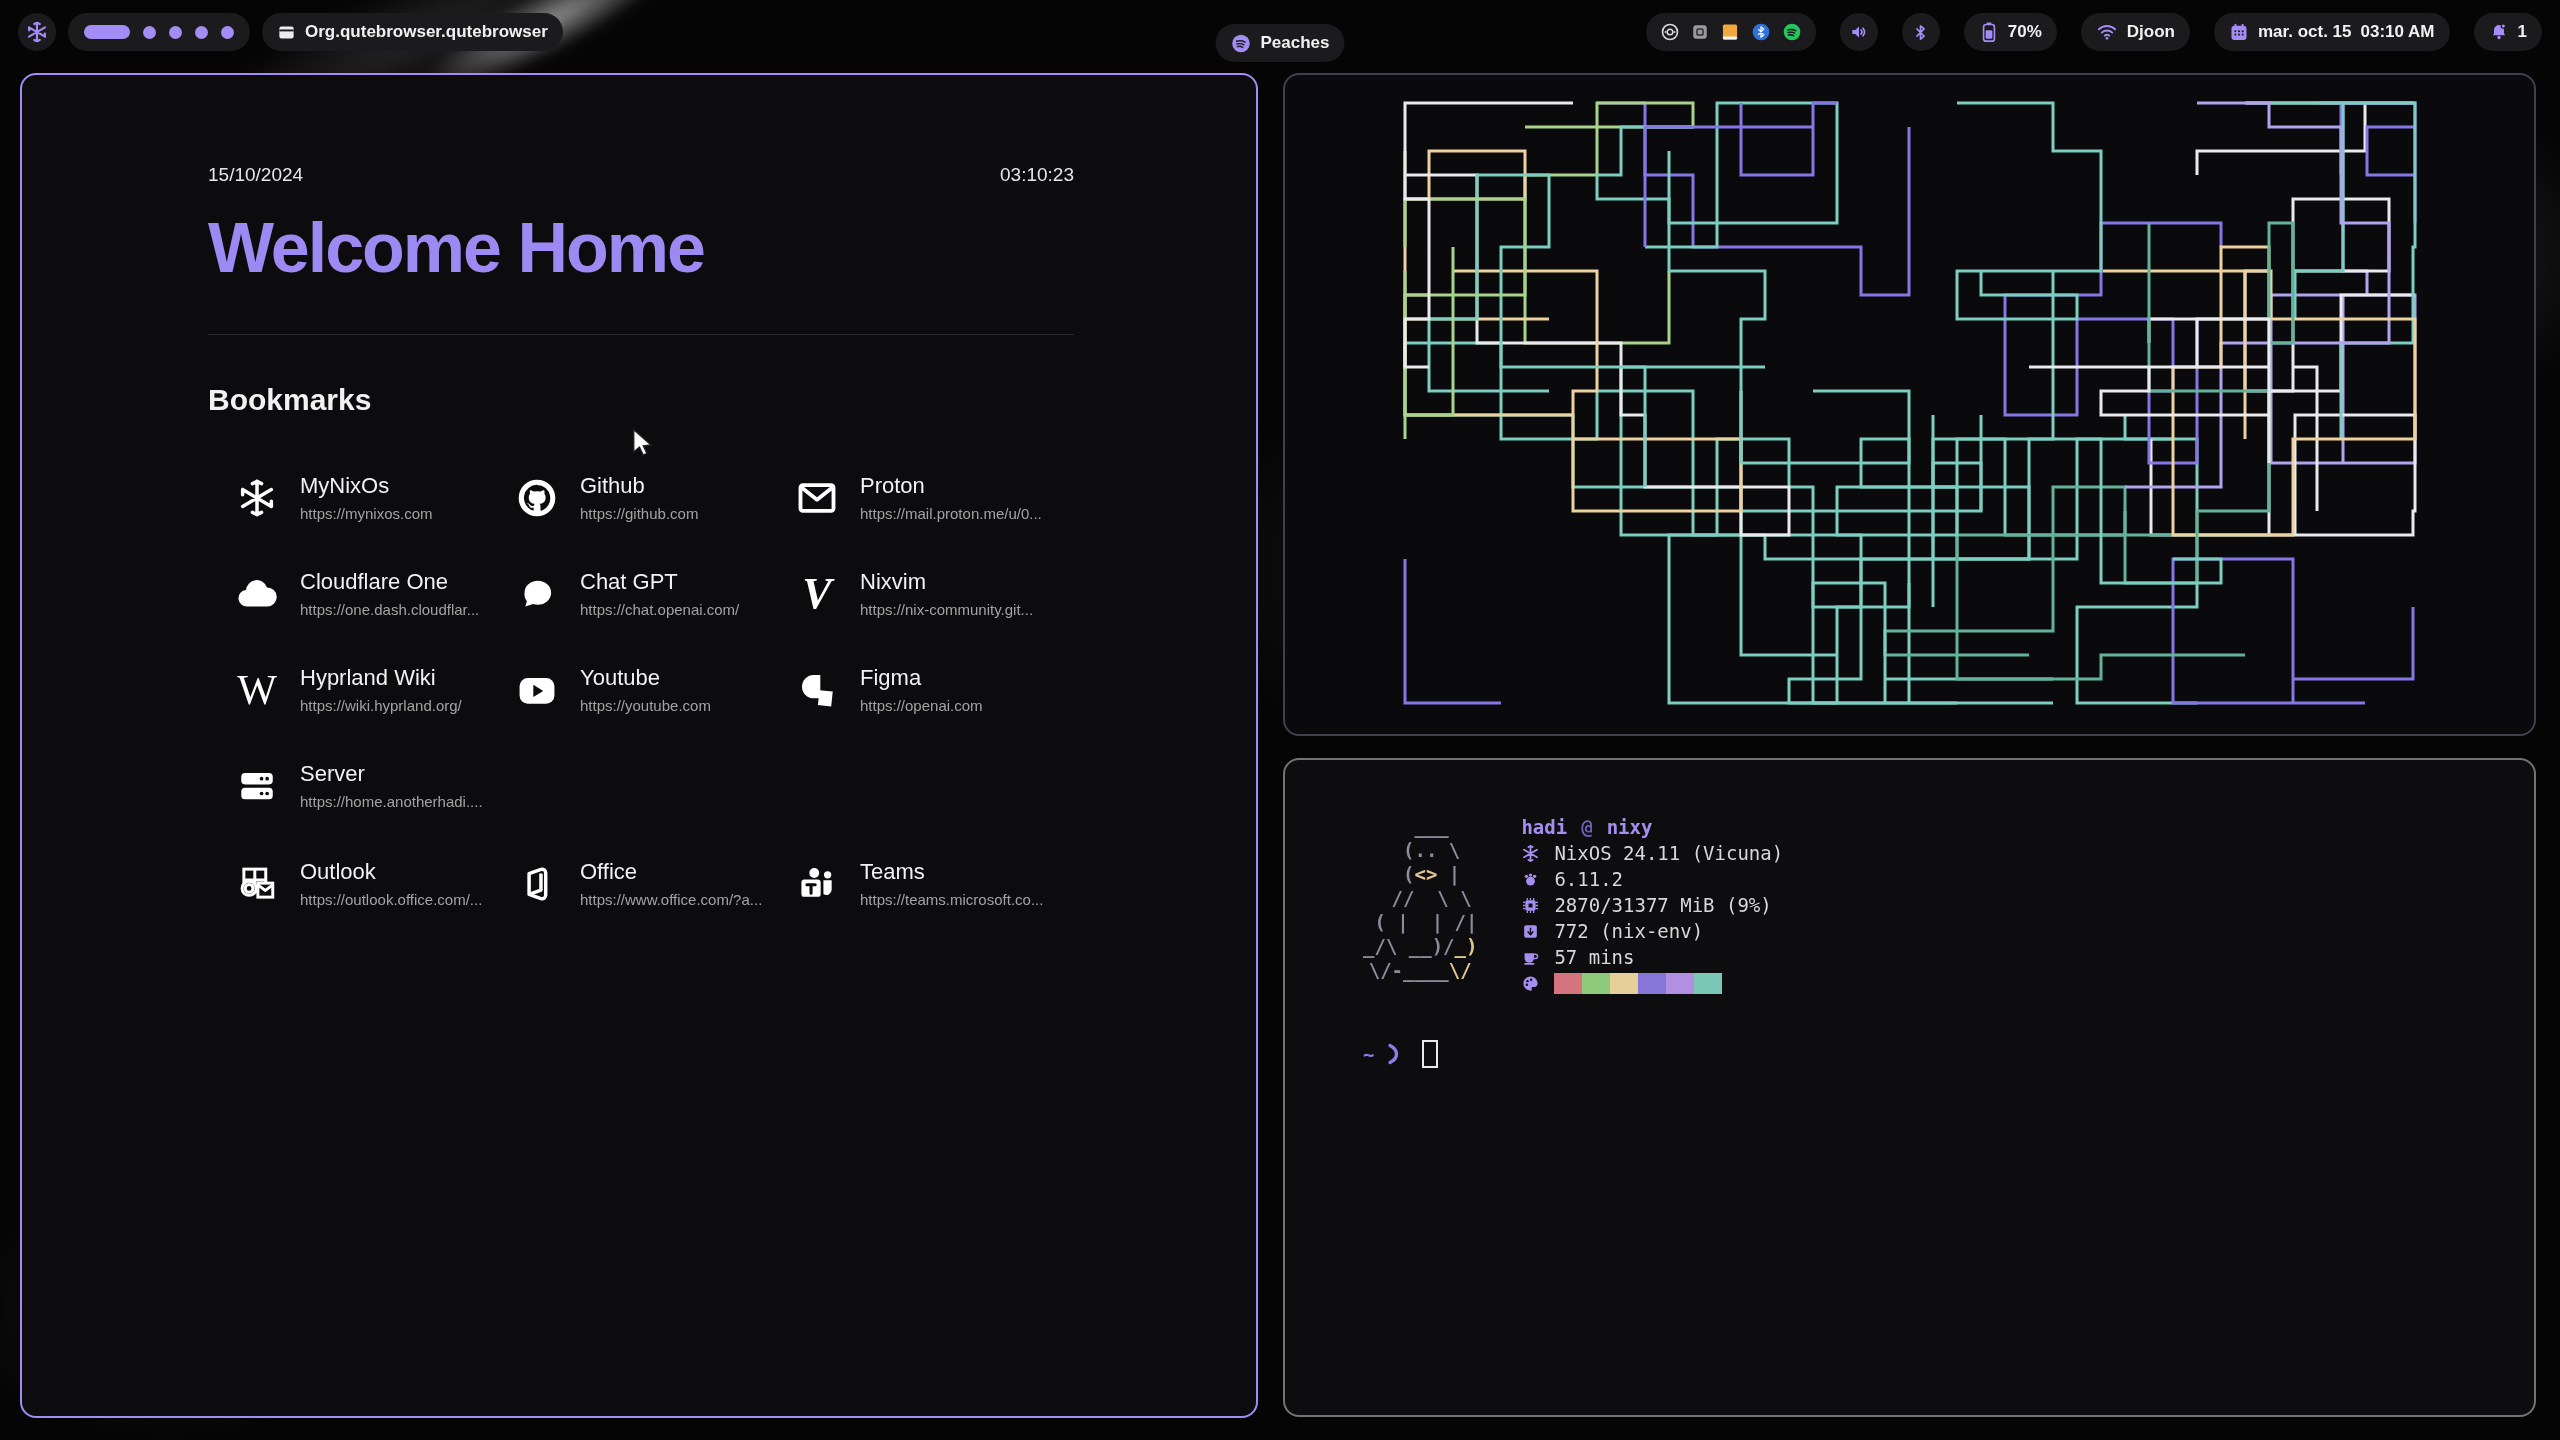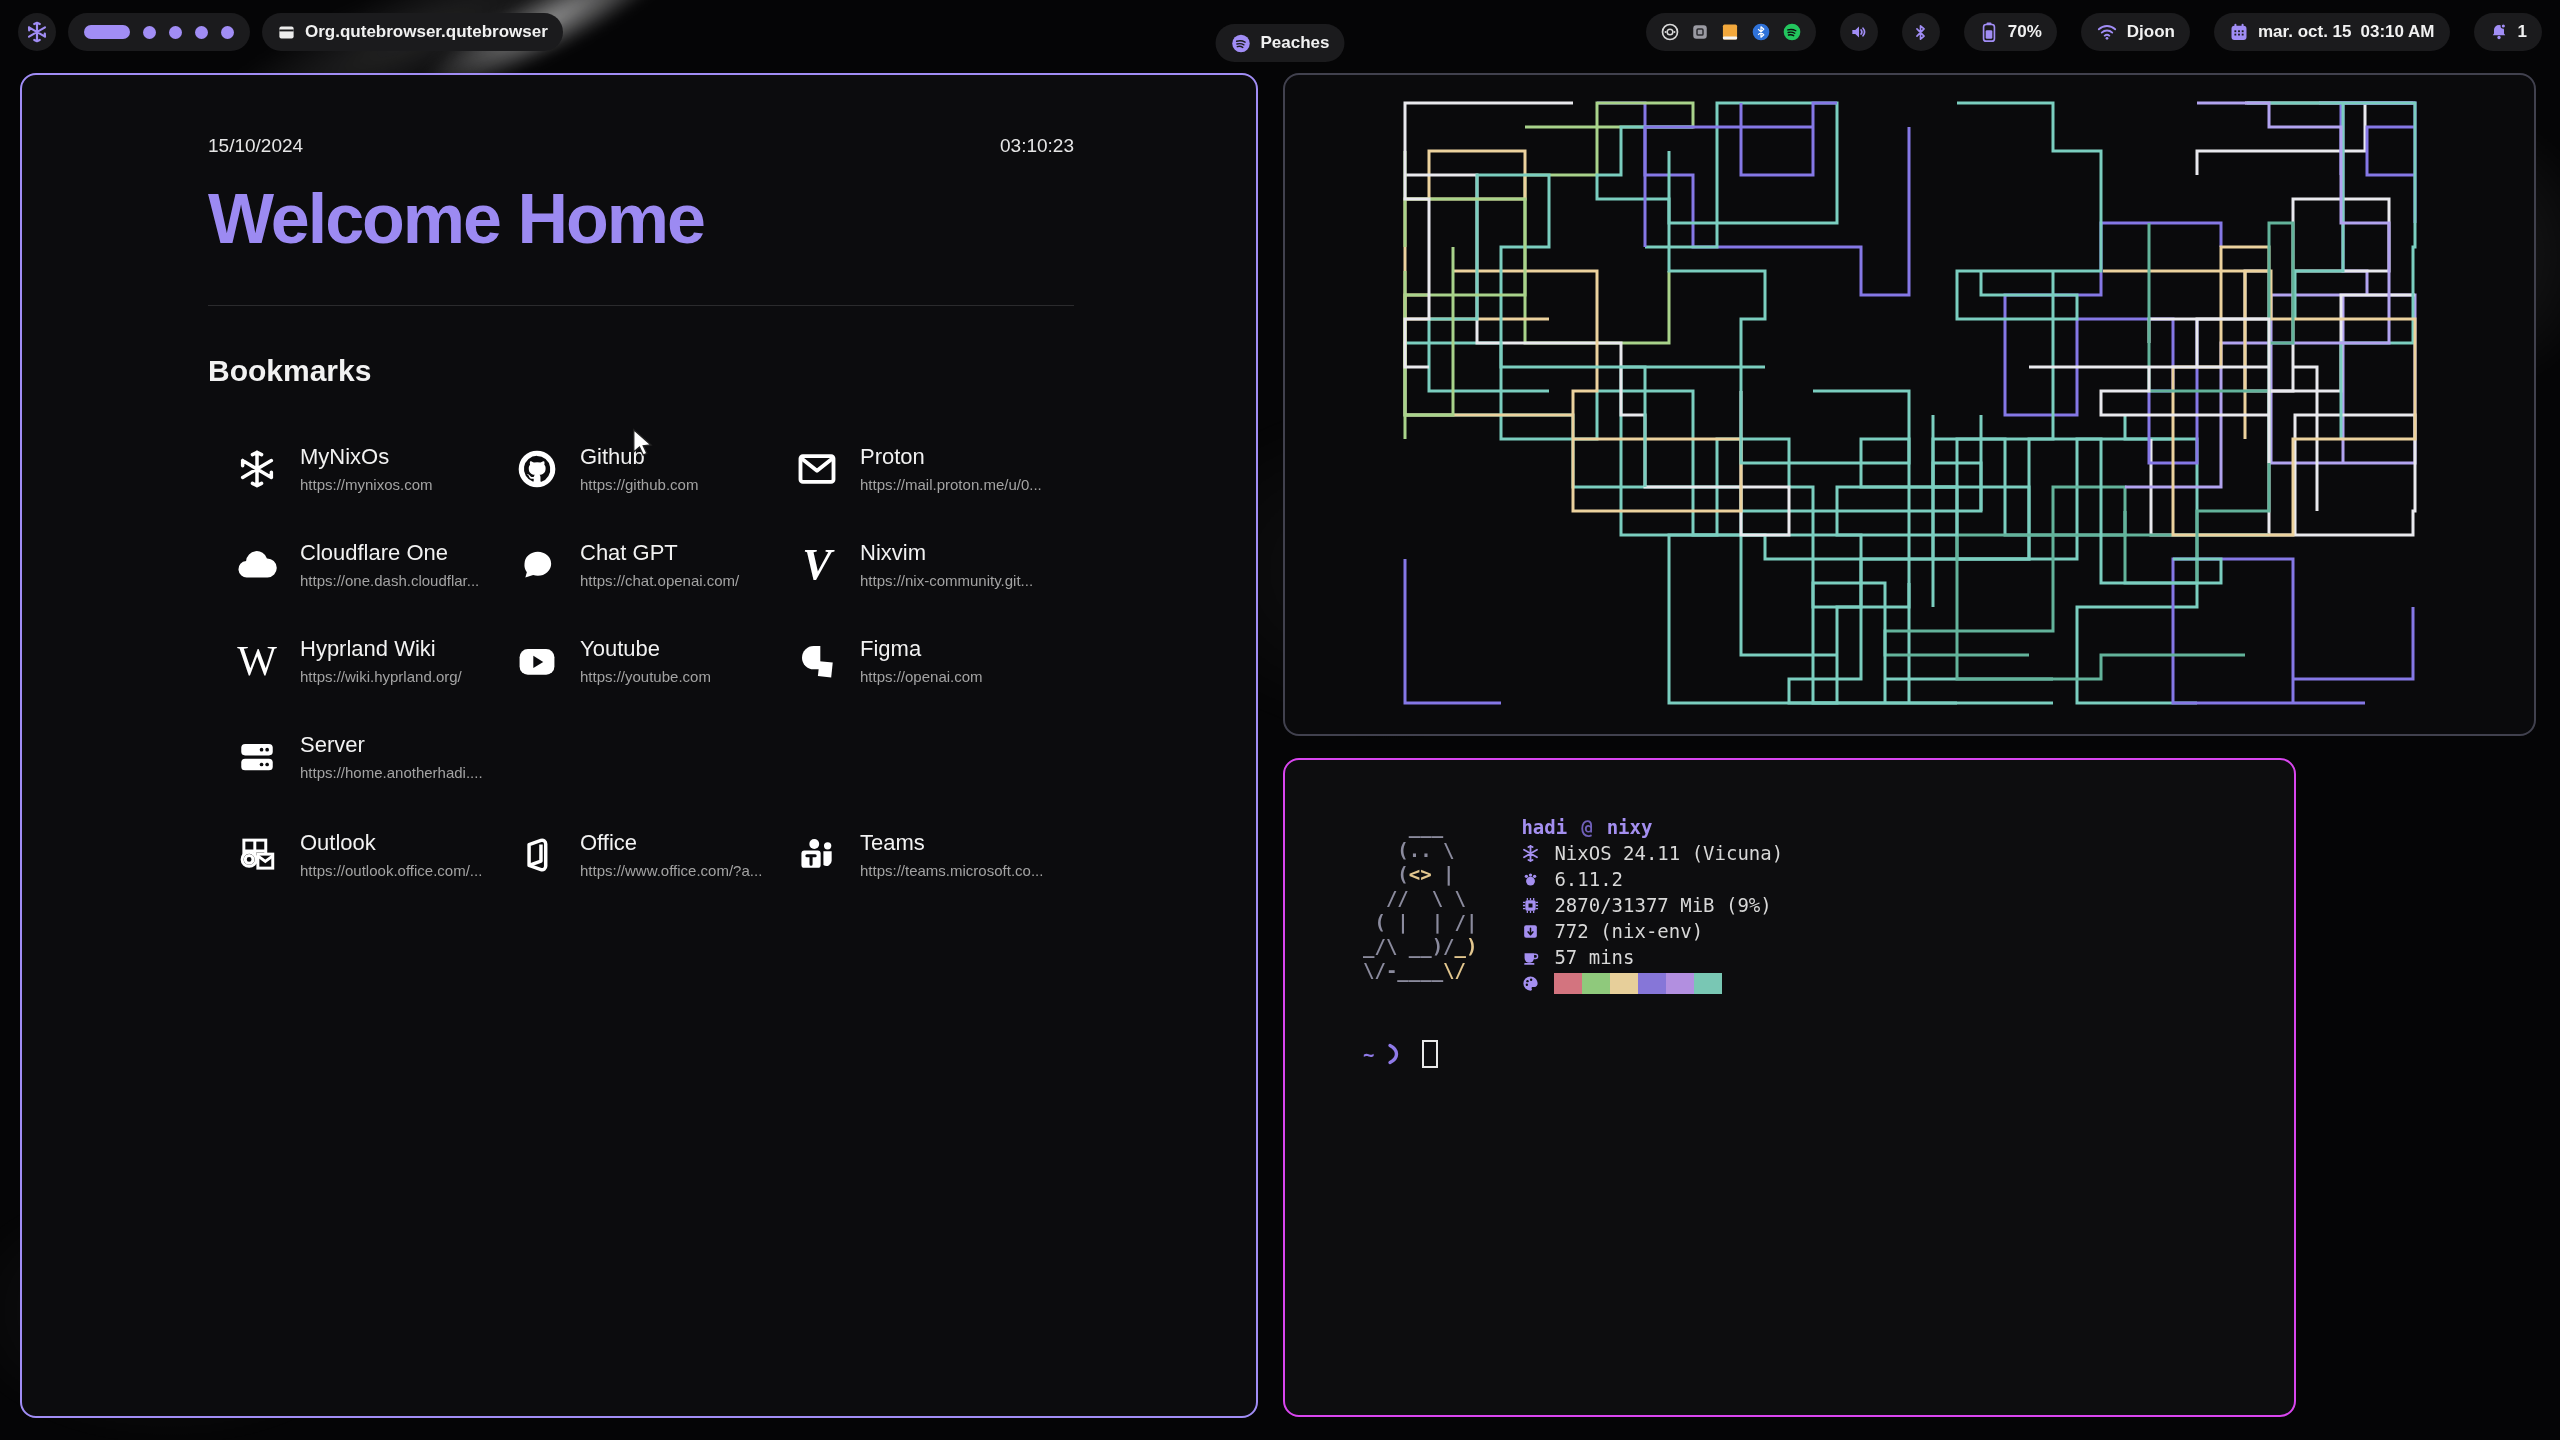--- a/index.html
+++ b/index.html
@@ -32,24 +32,24 @@
   .bar-left{display:flex;gap:12px;align-items:flex-start;}
   .bar-center{position:absolute;left:50%;top:12px;transform:translateX(-50%);}
   .bar-right{margin-left:auto;display:flex;gap:24px;align-items:center;}
   .ws-active{width:46px;height:14px;border-radius:8px;background:#a18df5;display:inline-block;}
   .ws-dot{width:13px;height:13px;border-radius:50%;background:#a18df5;display:inline-block;}
   .workspaces{gap:13px;padding:0 16px;}
   .tray-pill{gap:11px;padding:0 14px;}
   icon,.icon{display:inline-flex;align-items:center;justify-content:center;}
   
   .window{position:absolute;box-sizing:border-box;background:#0c0c0e;border-radius:16px;}
-  .qute-window{left:20px;top:73px;width:1238px;height:1345px;border:2px solid #a18df5;padding:60px 182px 0 186px;}
+  .qute-window{left:20px;top:73px;width:1238px;height:1345px;border:2px solid #a18df5;padding:89px 182px 0 186px;}
   .pipes-window{left:1283px;top:73px;width:1253px;height:663px;border:2px solid #41414e;background:#0a0a0c;overflow:hidden;}
-  .term-window{left:1283px;top:758px;width:1013px;height:659px;border:2px solid #d946ef;background:#0d0d0f;
-               padding:54px 40px 0 78px;font-family:"DejaVu Sans Mono","Liberation Mono",monospace;font-size:19px;color:#d6d6d6;}
+  .term-window{left:1283px;top:758px;width:1253px;height:659px;border:2px solid #737373;background:#0d0d0f;
+               padding:54px 40px 0 78px;font-family:"DejaVu Sans Mono","Liberation Mono",monospace;font-size:19px;color:#d6d6d6;text-align:center;}
   
   .qw-meta{display:flex;justify-content:space-between;color:#e6e6e6;font-size:19px;}
   .qw-title{margin-top:22px;font-size:70px;font-weight:800;color:#9c8af2;letter-spacing:-2px;}
   .qw-divider{margin-top:46px;border-top:1px solid #2b2b2d;}
   .qw-heading{margin-top:48px;font-size:30px;font-weight:700;color:#f2f2f2;}
   .bm-grid{margin-top:58px;padding-left:26px;display:grid;grid-template-columns:repeat(3,1fr);row-gap:50px;}
   .bm-item{display:flex;align-items:center;gap:20px;cursor:pointer;}
   .bm-icon{width:46px;height:46px;flex:0 0 46px;display:flex;align-items:center;justify-content:center;}
   .bm-name{font-size:22px;font-weight:500;color:#f2f2f2;line-height:1;}
   .bm-url{font-size:15px;color:#a3a3a3;margin-top:9px;line-height:1;}

